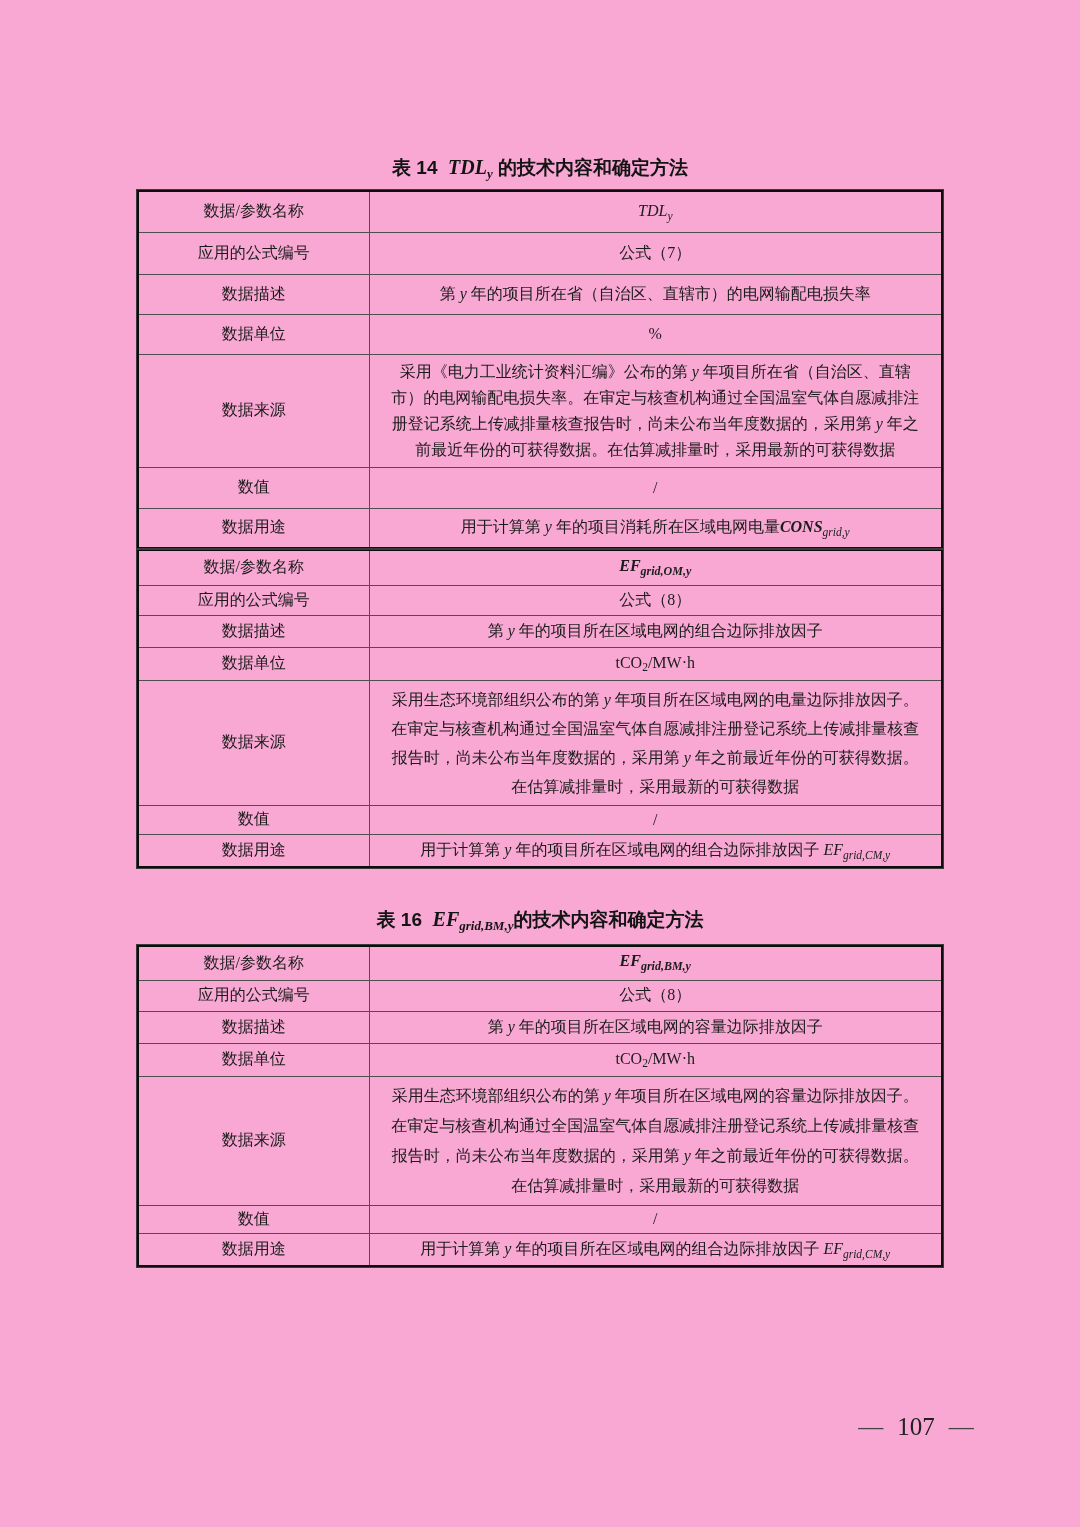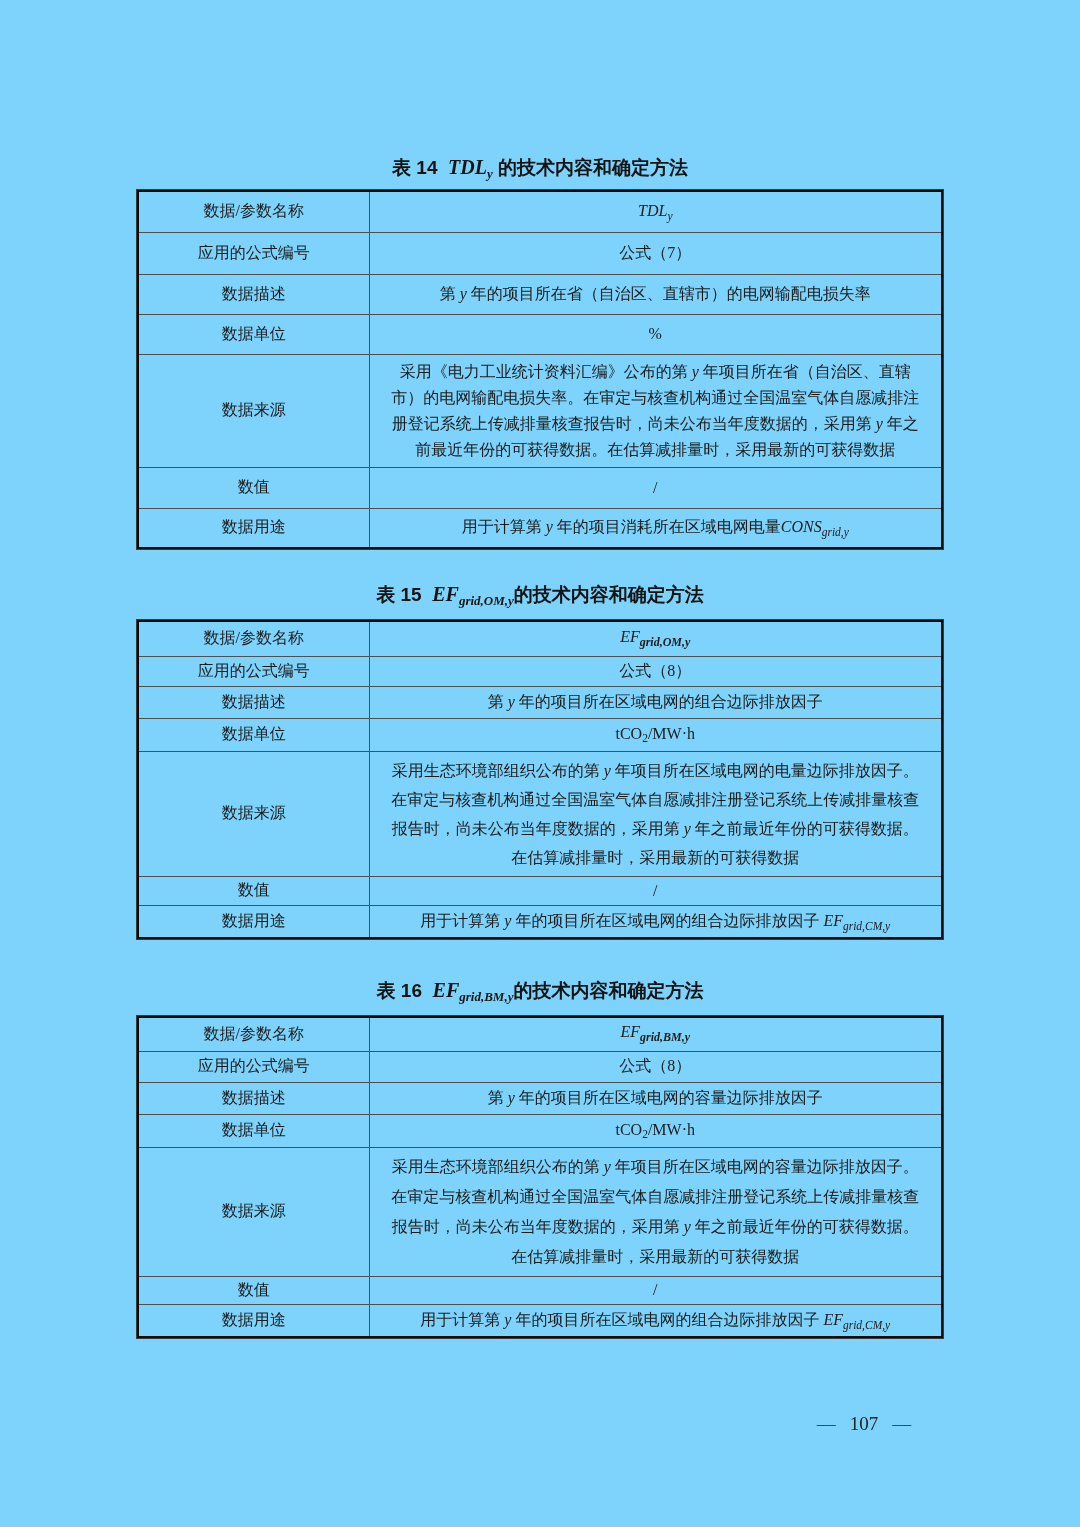--- a/index.html
+++ b/index.html
@@ -5,21 +5,21 @@
   html, body { margin: 0; padding: 0; }
   body {
     background: #e8e8e8;
     font-family: "Liberation Serif", "DejaVu Serif", serif;
   }
   .page {
     position: relative;
     width: 1080px;
     height: 1527px;
     margin: 0 auto;
-    background: #7dd3fc;
+    background: #f9a8d4;
     color: #1c1c1c;
     overflow: hidden;
   }
   .content {
     position: absolute;
     left: 137px;
     top: 0;
     width: 806px;
   }
   .tbl-title {
@@ -63,42 +63,42 @@
     text-align: center;
     vertical-align: middle;
   }
   table.ptable tr:first-child td { border-top: none; }
   table.ptable td.lbl { border-right: 1px solid #4f4f4f; }
   td.val.src { line-height: 26px; padding: 4px 16px; }
   .t15 td.val.src, .t16 td.val.src { line-height: 29px; margin-top: 20px; }
   .t16 td.val.src { line-height: 30px; }
 
   .seg-i { font-style: italic; font-family: "Liberation Serif", "DejaVu Serif", serif; }
-  .seg-bi { font-style: italic; font-weight: normal; font-family: "Liberation Serif", "DejaVu Serif", serif; }
+  .seg-bi { font-style: italic; font-weight: bold; font-family: "Liberation Serif", "DejaVu Serif", serif; }
   .seg-subi {
     font-style: italic;
     font-family: "Liberation Serif", "DejaVu Serif", serif;
     font-size: 11.5px;
     vertical-align: -4px;
   }
   .seg-subbi {
     font-style: italic;
     font-weight: bold;
     font-family: "Liberation Serif", "DejaVu Serif", serif;
     font-size: 12px;
     vertical-align: -4px;
   }
   .seg-subn { font-size: 11.5px; vertical-align: -3px; }
 
   .page-number {
     position: absolute;
     top: 1413px;
-    left: 784px;
+    left: 836px;
     width: 160px;
-    font-size: 19px;
+    font-size: 25px;
     color: #222;
     text-align: center;
     white-space: nowrap;
   }
   .page-number .dash { margin: 0 14px; color: #444; }
 </style>
 </head>
 <body>
 
 <div class="page">
@@ -135,21 +135,20 @@
           <td class="lbl">数值</td>
           <td class="val"><span>/</span></td>
         </tr>
         <tr style="height:40px">
           <td class="lbl">数据用途</td>
           <td class="val"><span>用于计算第 </span><span class="seg-i">y</span><span> 年的项目消耗所在区域电网电量</span><span class="seg-bi">CONS</span><span class="seg-subi">grid,y</span></td>
         </tr>
       </tbody>
     </table>
 
-    <div class="tbl-title title-15"><span>表 15  </span><span class="seg-i">EF</span><span class="seg-subi">grid,OM,y</span><span>的技术内容和确定方法</span></div>
     <table class="ptable t15">
       <colgroup>
           <col class="c1">
           <col class="c2">
         </colgroup>
       <tbody>
         <tr style="height:35px">
           <td class="lbl">数据/参数名称</td>
           <td class="val"><span class="seg-bi">EF</span><span class="seg-subbi">grid,OM,y</span></td>
         </tr>

